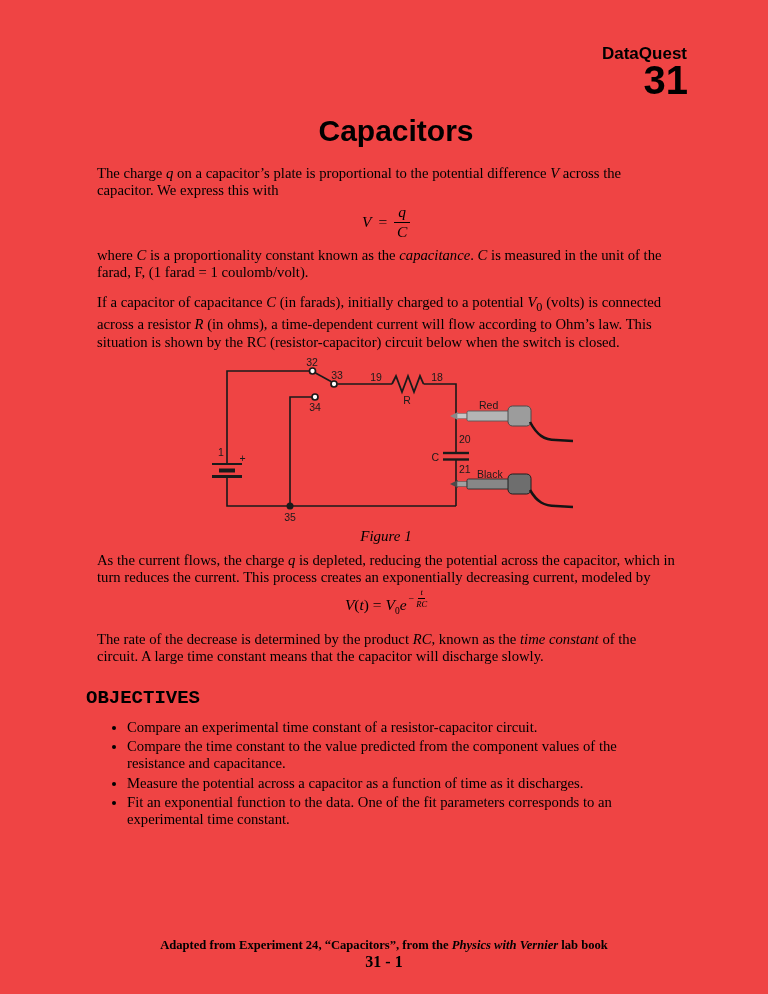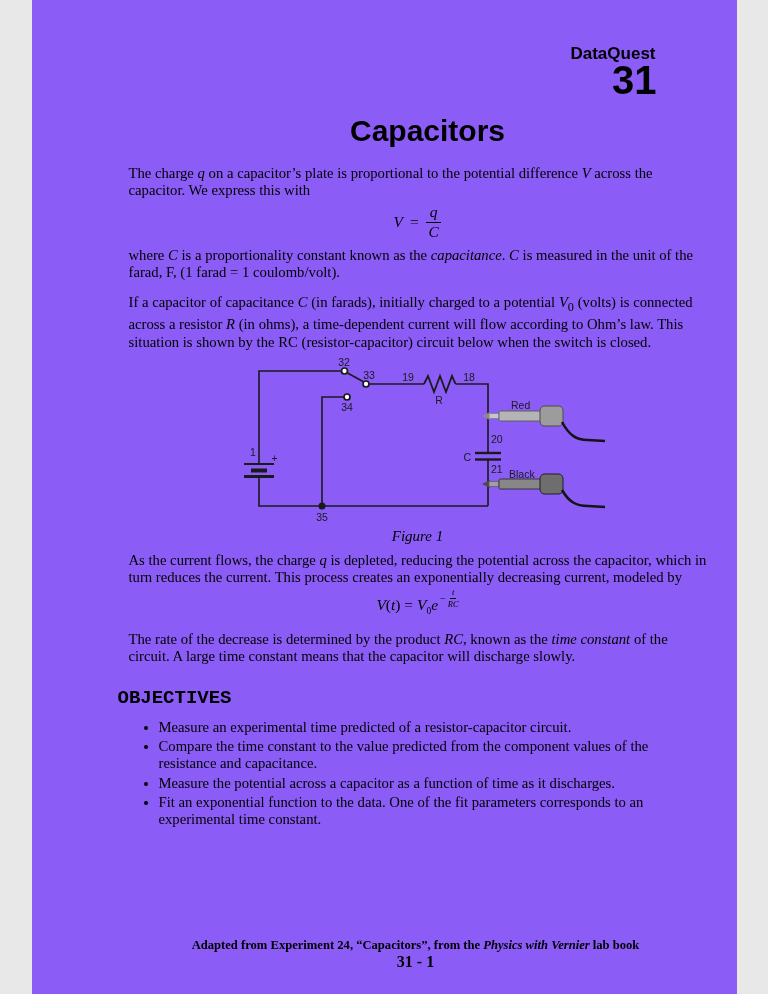--- a/index.html
+++ b/index.html
@@ -1,17 +1,17 @@
 <!DOCTYPE html>
 <html><head>
 <meta charset="utf-8">
 <style>
   html,body{margin:0;padding:0;background:#e8e8e8;}
   .page{
-    position:relative;width:705px;height:994px;background:#8b5cf6;
+    position:relative;width:768px;height:994px;background:#ef4444;
     margin:0 auto;overflow:hidden;color:#000;
     font-family:"Liberation Serif",serif;
   }
   
   .hdr-brand{
     position:absolute;top:44px;right:81px;
     font-family:"Liberation Sans",sans-serif;font-weight:bold;font-size:17px;line-height:1.2;
   }
   .hdr-num{
     position:absolute;top:60px;right:80px;
@@ -178,21 +178,21 @@
         <span class="enum it">t</span>
         <span class="eden it">RC</span>
       </span>
     </span>
   </div>
 
   <p class="para" id="p5"><span>The rate of the decrease is determined by the product </span><i>RC</i><span>, known as the </span><i>time constant</i><span> of the circuit. A large time constant means that the capacitor will discharge slowly.</span></p>
 
   <h2 id="obj-h">OBJECTIVES</h2>
   <ul id="obj-list">
-    <li>Measure an experimental time predicted of a resistor-capacitor circuit.</li>
+    <li>Compare an experimental time constant of a resistor-capacitor circuit.</li>
     <li>Compare the time constant to the value predicted from the component values of the resistance and capacitance.</li>
     <li>Measure the potential across a capacitor as a function of time as it discharges.</li>
     <li>Fit an exponential function to the data. One of the fit parameters corresponds to an experimental time constant.</li>
   </ul>
 
   <div id="footer">
     <span class="f-left"><span>Adapted from Experiment 24, “Capacitors”, from the </span><i style="font-weight: bold;">Physics with Vernier</i><span> lab book</span></span>
     <span class="f-right">31 - 1</span>
   </div>
 

